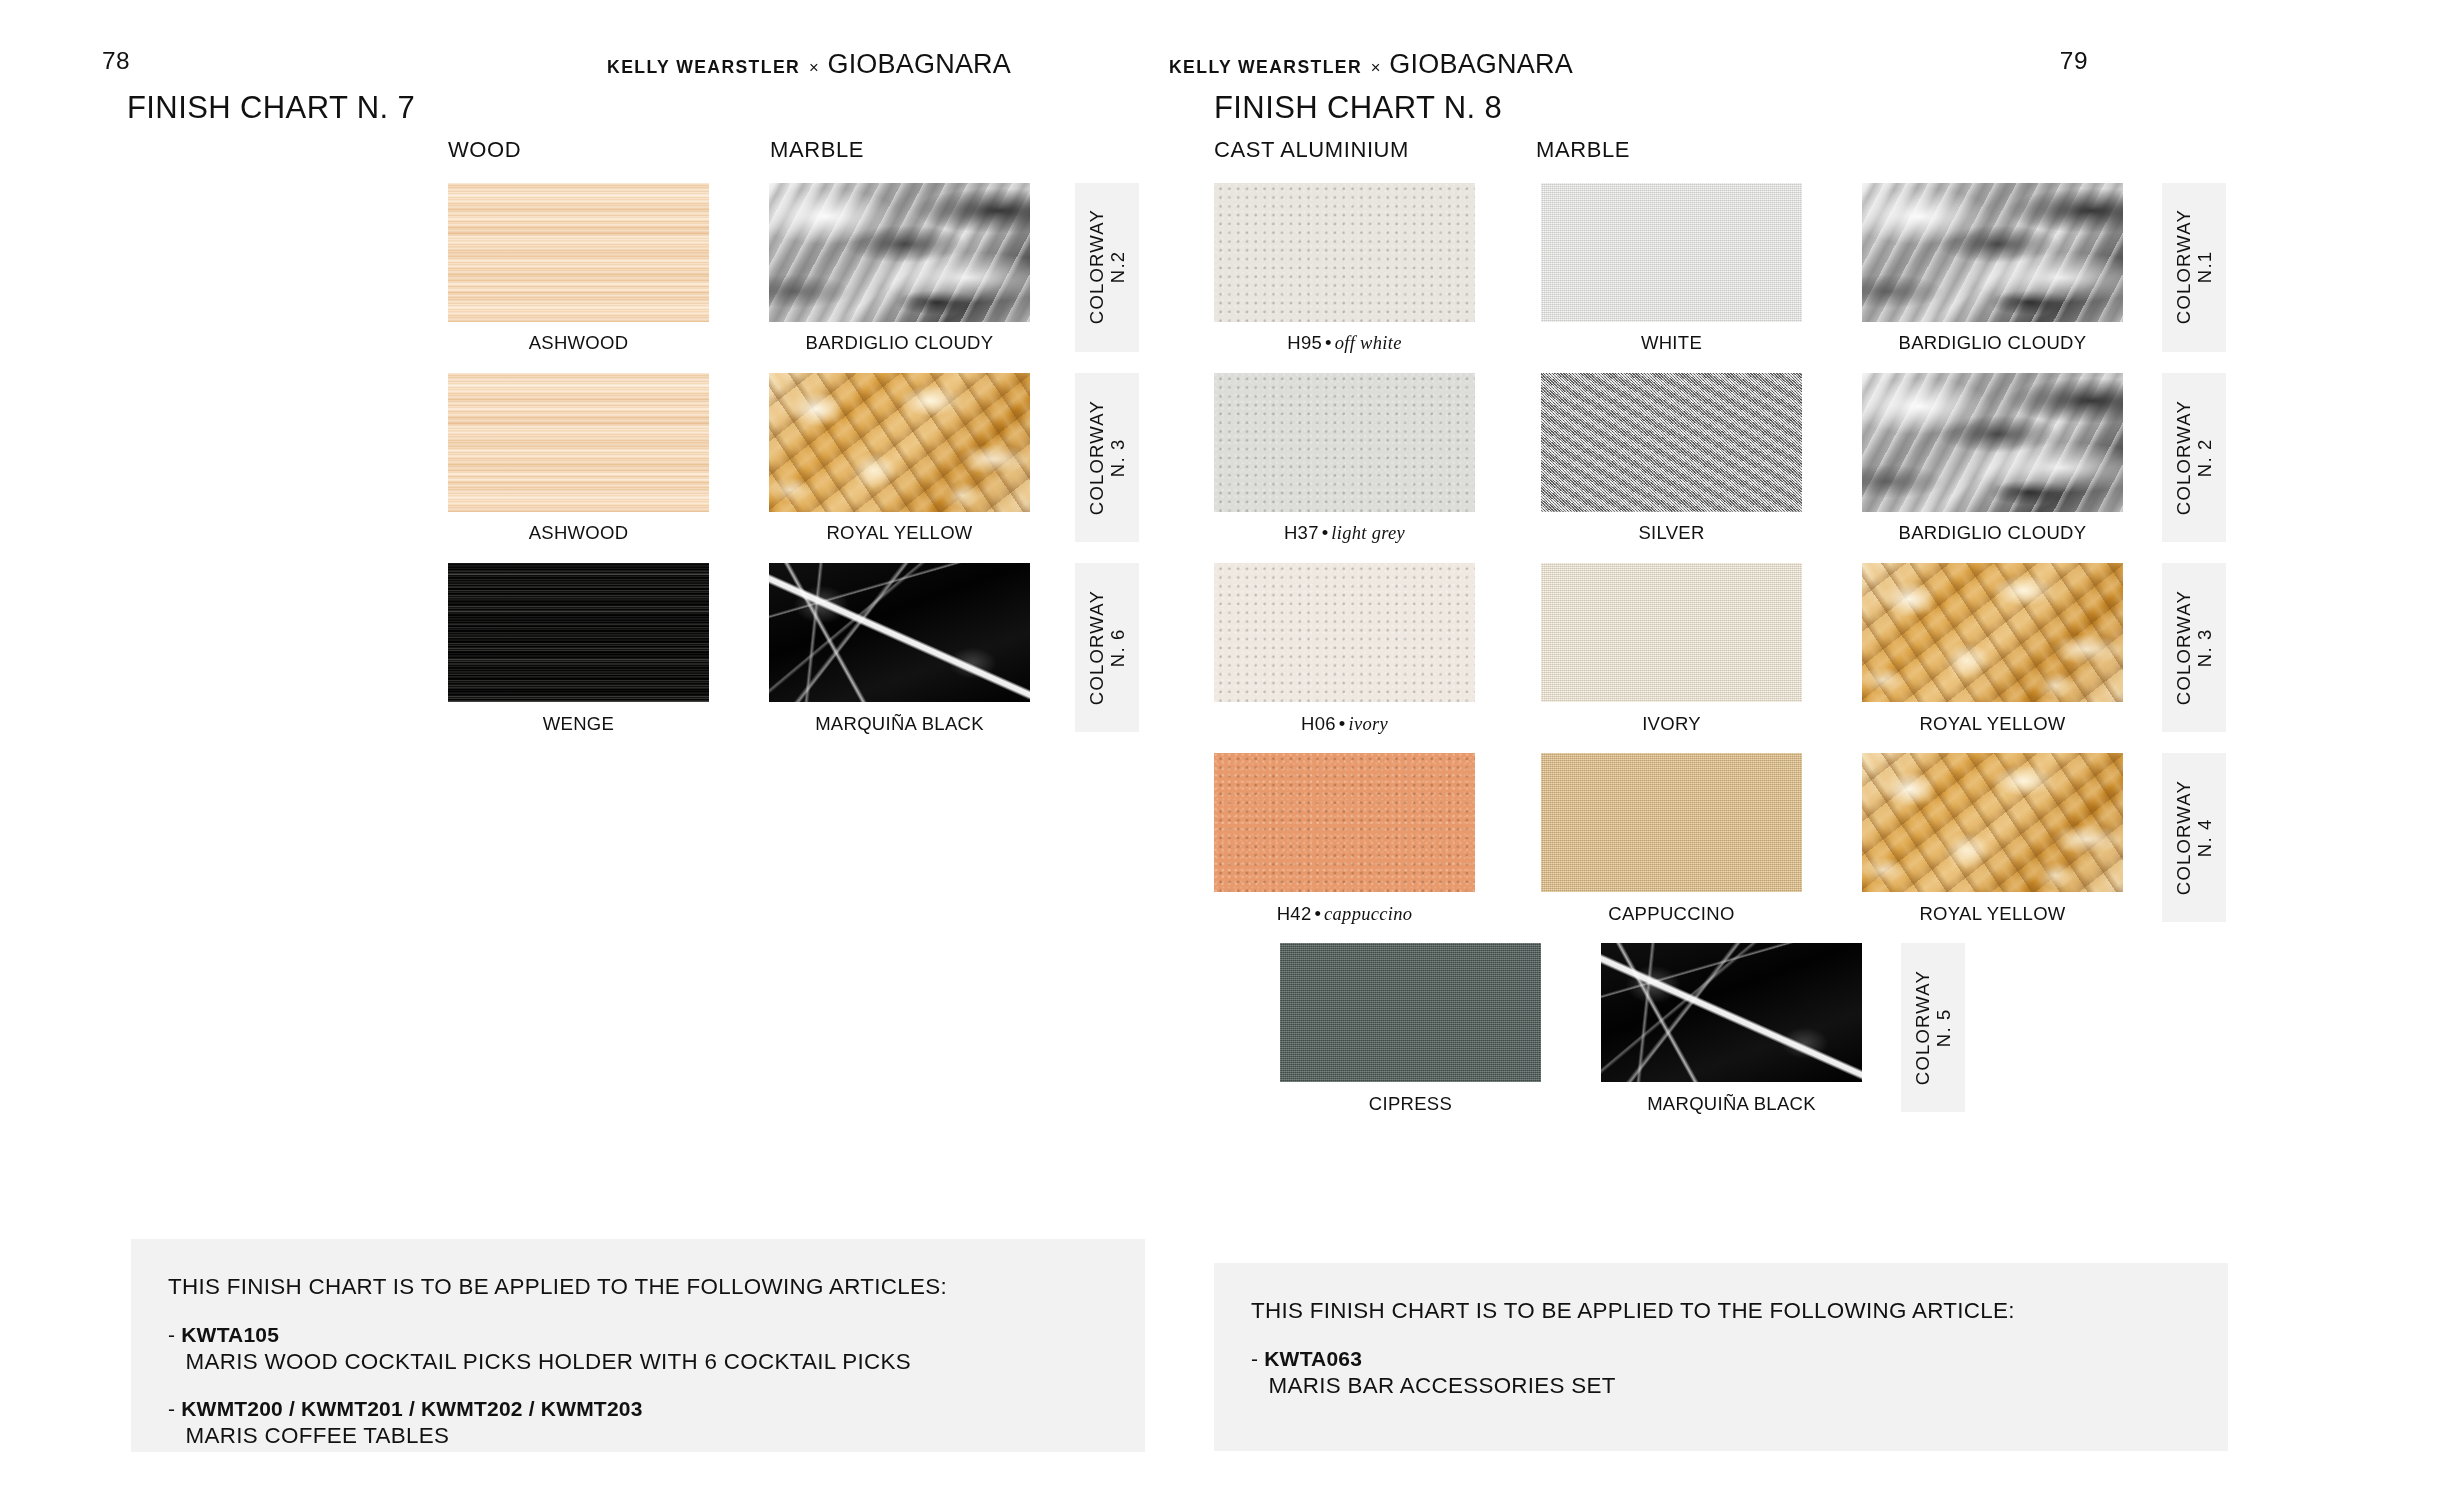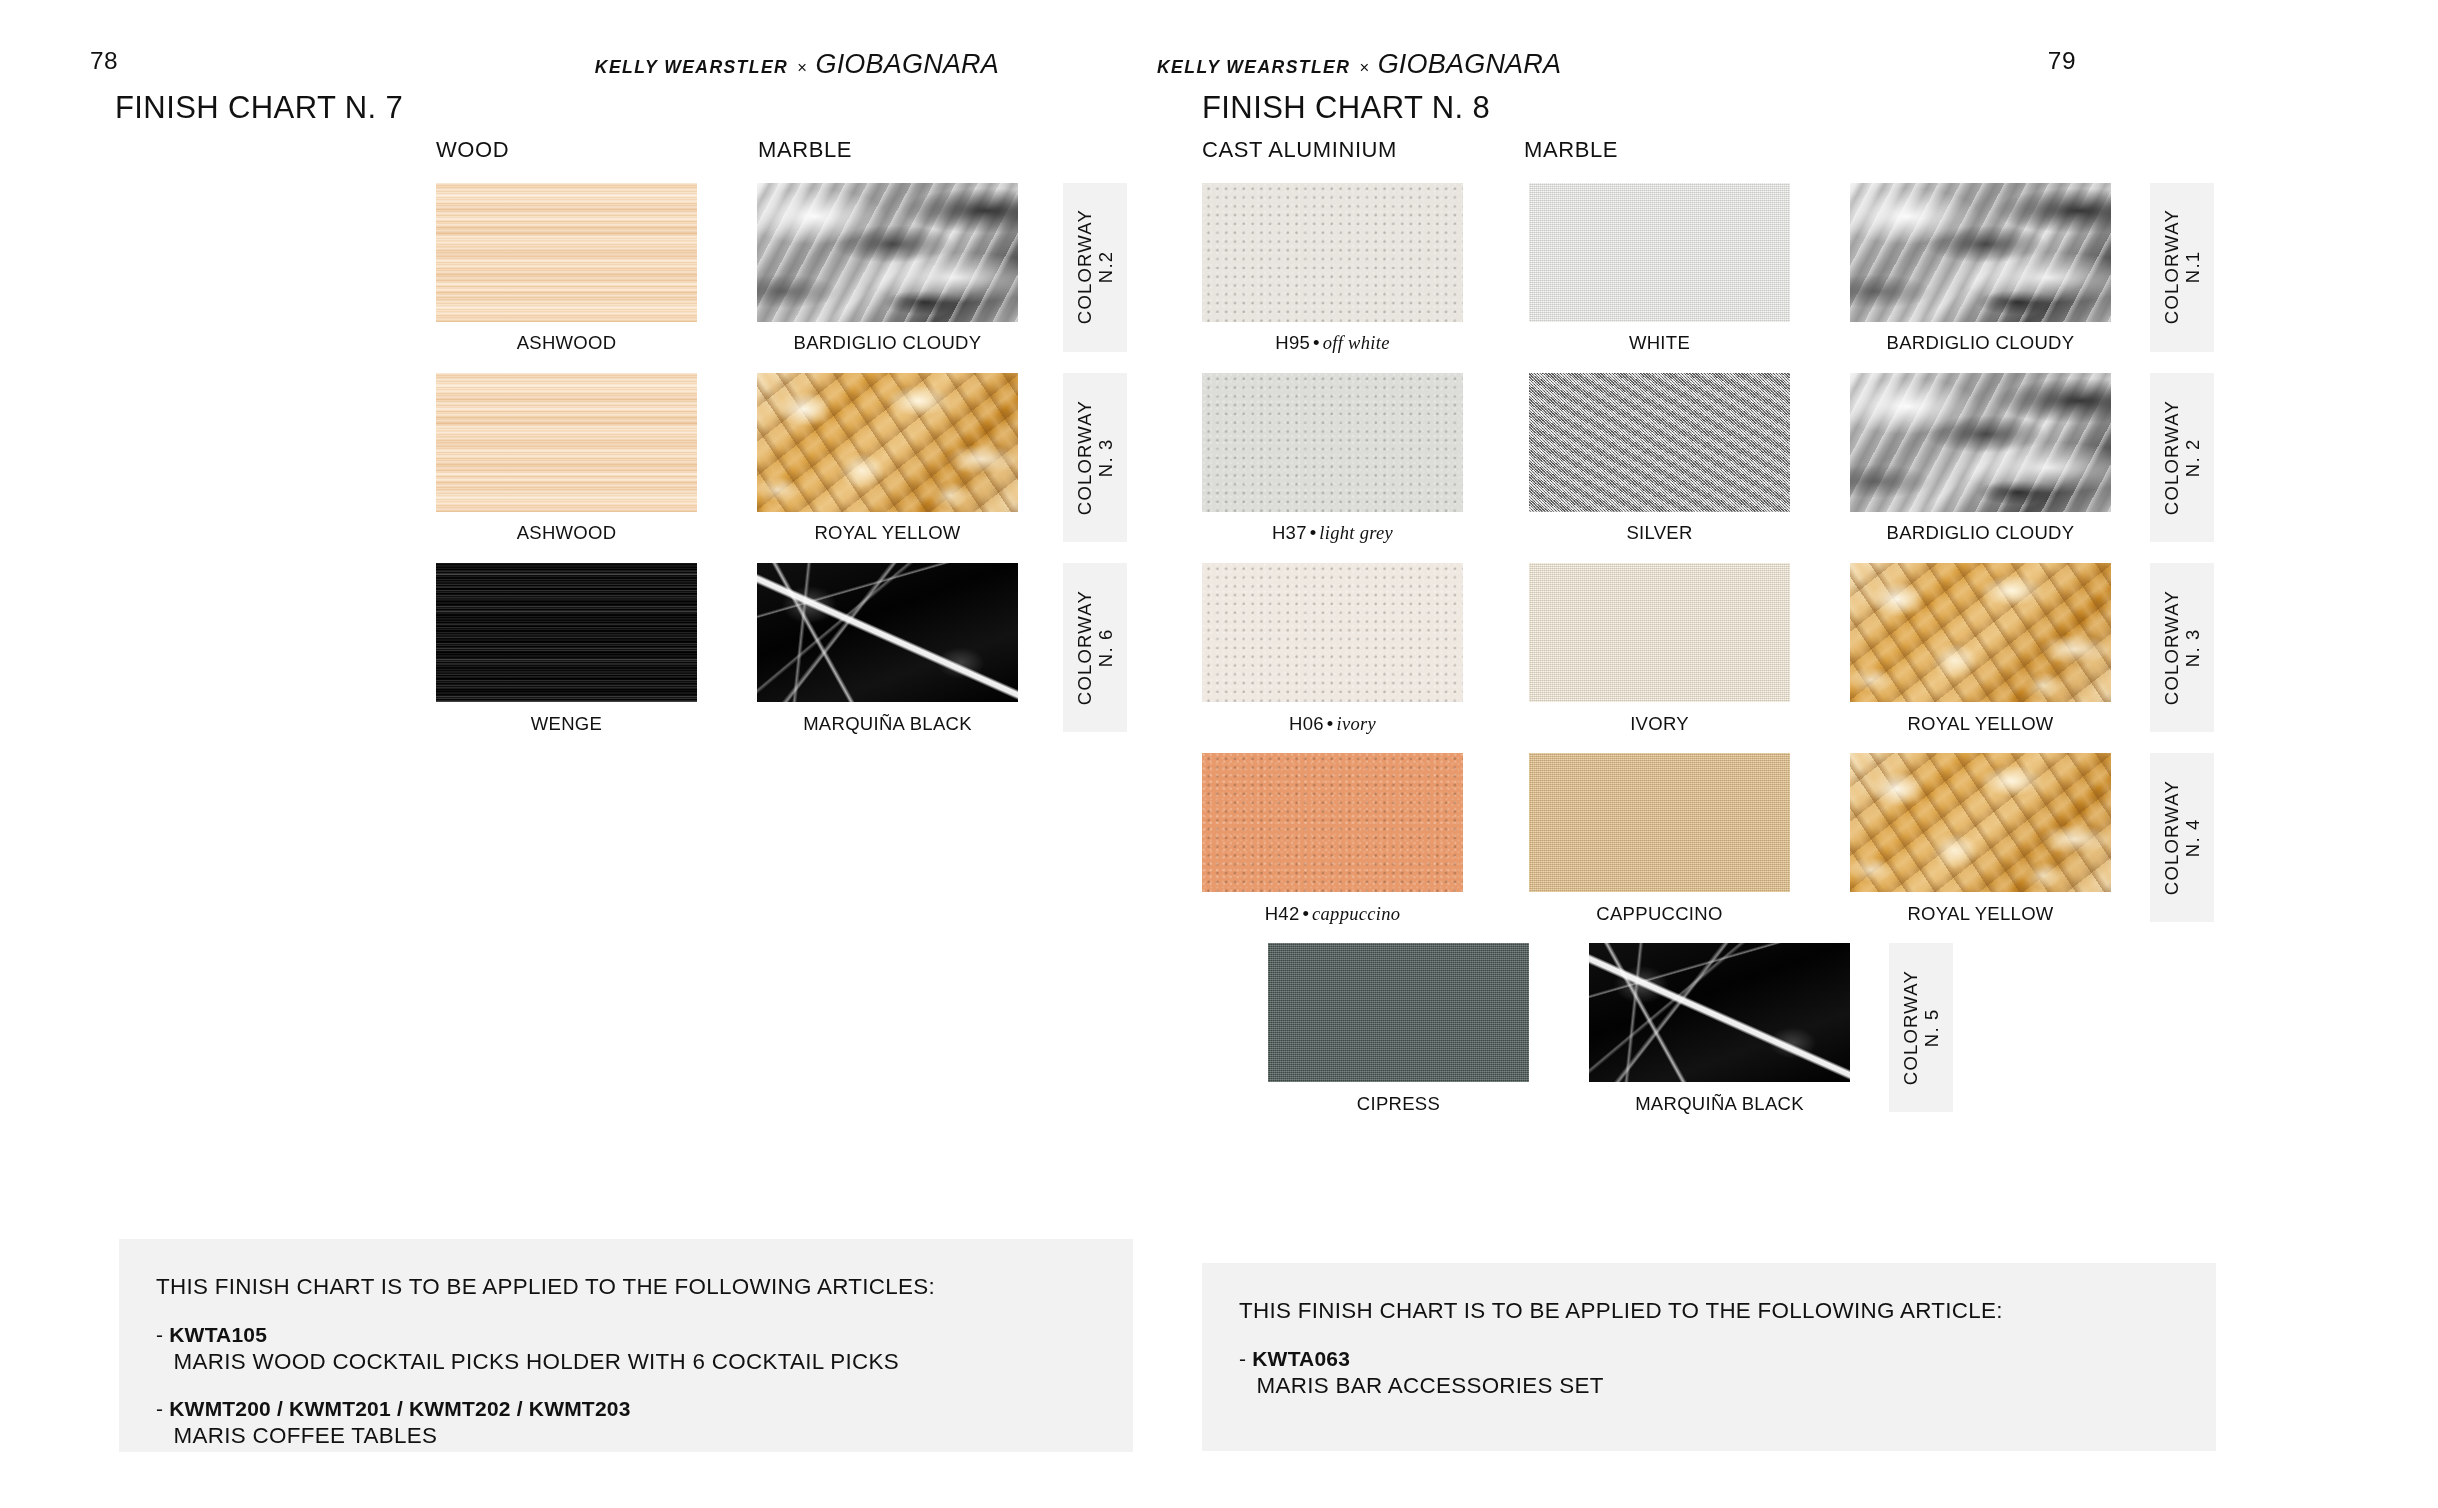--- a/index.html
+++ b/index.html
@@ -3,36 +3,35 @@
 <meta charset="utf-8">
 <style>
   * { box-sizing: border-box; margin: 0; padding: 0; }
   html, body {
     width: 2438px; height: 1509px;
     background: #ffffff;
     font-family: "Liberation Sans", sans-serif;
     color: #111111;
     overflow: hidden;
   }
-  .spread { position: relative; width: 2154px; height: 1509px; display: flex; }
+  .spread { position: relative; width: 2154px; height: 1509px; display: flex; margin-left: 12px; }
   .page { position: relative; width: 1219px; height: 1509px; }
 
   
   .page-num {
     position: absolute; top: 47px;
     font-size: 24.4px; letter-spacing: 0.5px; color: #111;
   }
   .page-num.left  { left: 90px; }
   .page-num.right { right: 78px; }
 
   .brandlogo {
     position: absolute; top: 49px;
     display: flex; align-items: baseline; gap: 8.8px;
     white-space: nowrap;
-    font-style: italic;
   }
   .brandlogo .kw {
     font-size: 17.6px; font-weight: bold; letter-spacing: 1.4px;
   }
   .brandlogo .x  { font-size: 16.6px; font-weight: 300; }
   .brandlogo .gb {
     font-size: 27px; font-weight: 300; letter-spacing: 0.2px;
   }
   .page.left  .brandlogo { right: 78px; }
   .page.right .brandlogo { left: 80px; }

